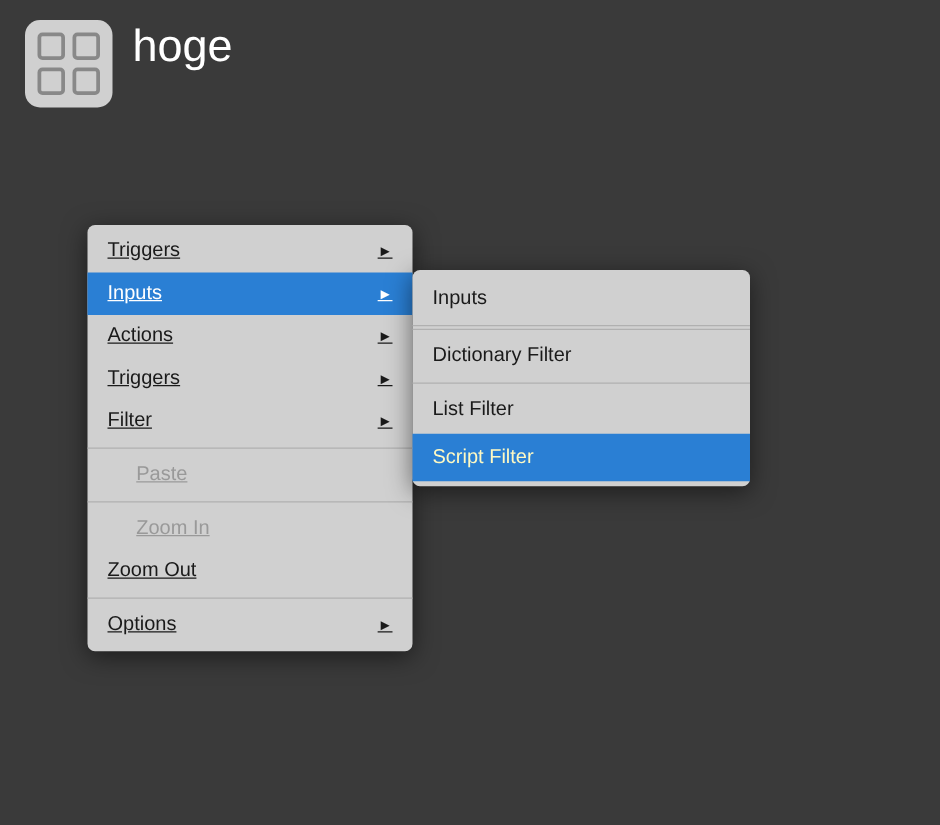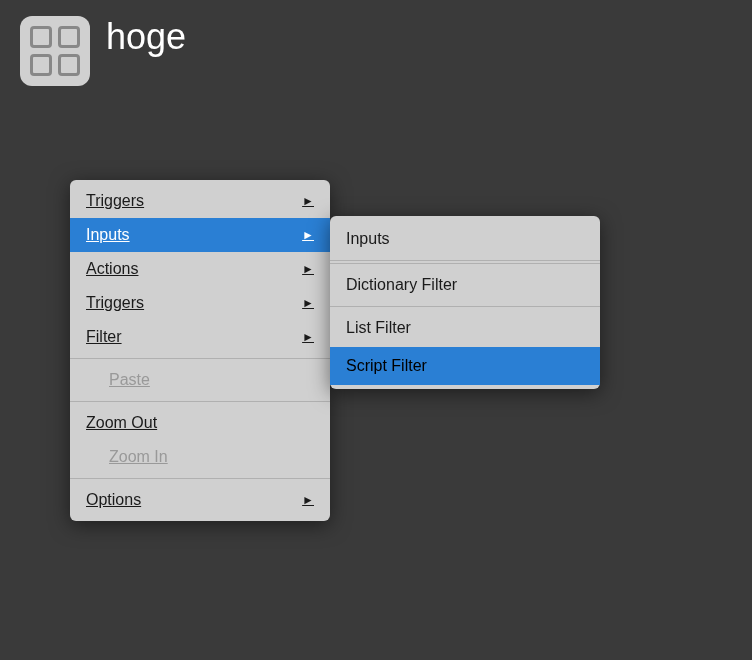--- a/index.html
+++ b/index.html
@@ -113,21 +113,21 @@
       align-items: center;
       padding: 10px 16px;
       font-size: 16px;
       color: #1a1a1a;
       cursor: pointer;
       user-select: none;
     }
 
     .submenu-item.active {
       background: #2a7fd4;
-      color: #000000;
+      color: #fef9c3;
       align-items: flex-end;
     }
 
     .submenu-separator {
       height: 1px;
       background: #b0b0b0;
       margin: 2px 0;
     }
   </style>
 </head>
@@ -172,28 +172,28 @@
     </div>
 
     <div class="menu-separator"></div>
 
     <div class="menu-item disabled">
       <span>Paste</span>
     </div>
 
     <div class="menu-separator"></div>
 
-    <div class="menu-item">
-      <span>Zoom Out</span>
-    </div>
-
     <div class="menu-item disabled">
       <span>Zoom In</span>
     </div>
 
+    <div class="menu-item">
+      <span>Zoom Out</span>
+    </div>
+
     <div class="menu-separator"></div>
 
     <div class="menu-item">
       <span>Options</span>
       <span class="arrow">►</span>
     </div>
 
     <div class="submenu">
 
       <div class="submenu-item">

